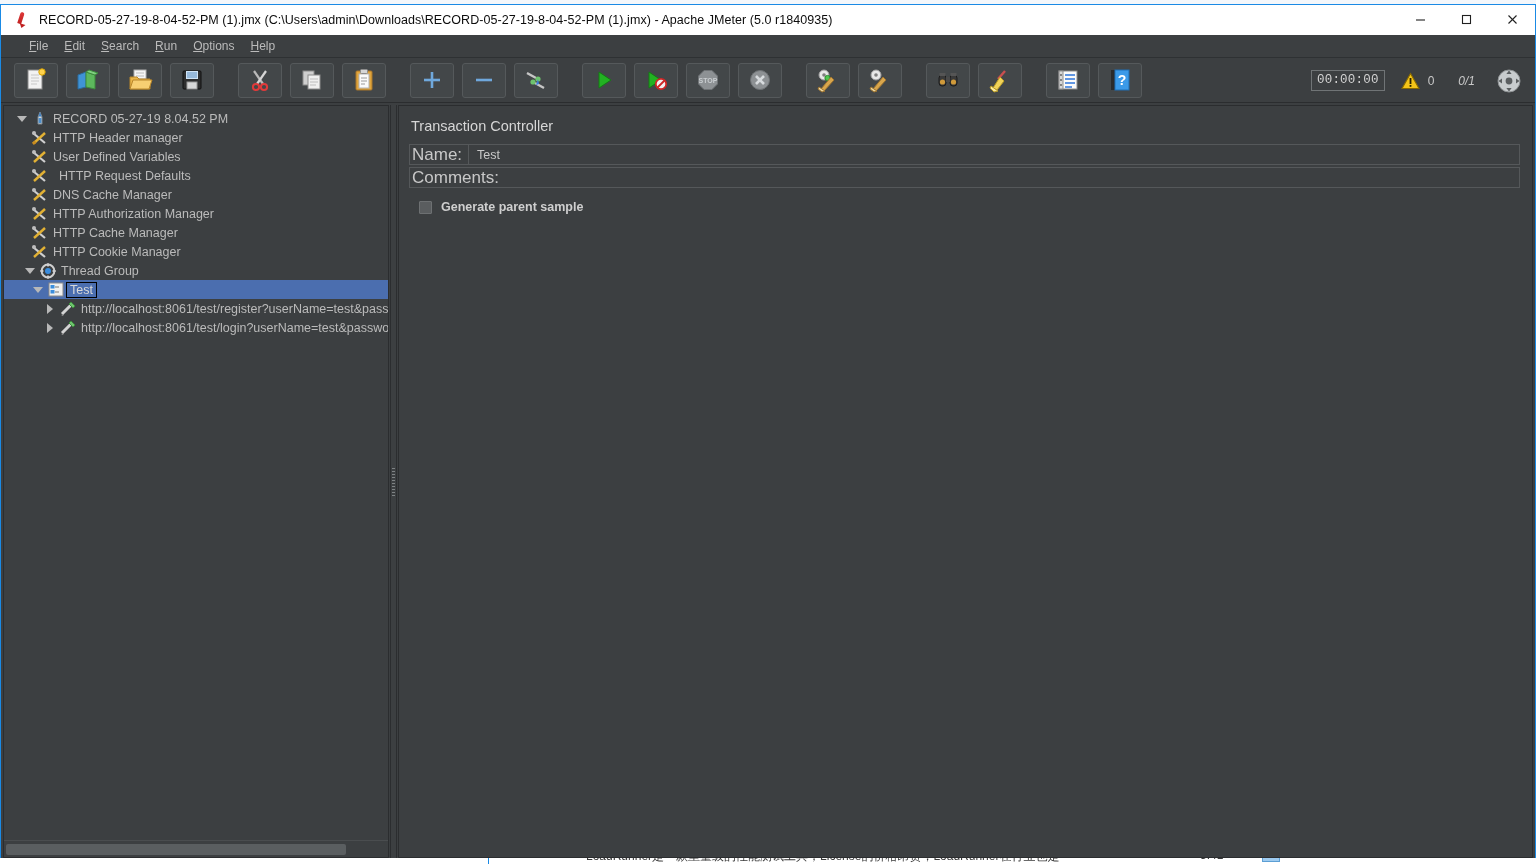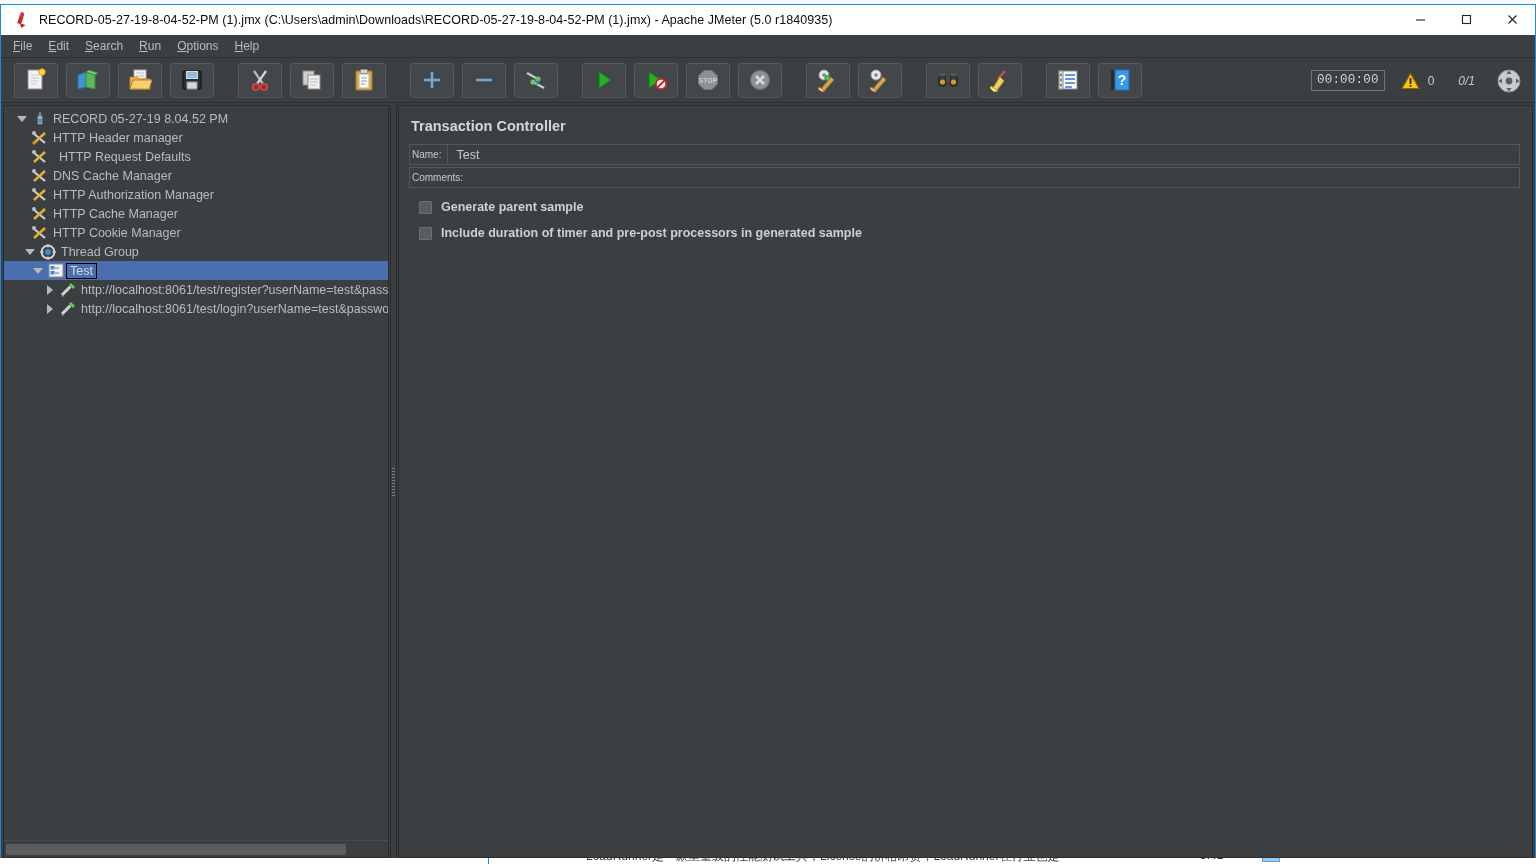--- a/index.html
+++ b/index.html
@@ -58,21 +58,21 @@
     display: flex; align-items: center; justify-content: center;
     color: #202020;
   }
   .win-btn svg { display: block; }
 
   
   #menu-bar {
     height: 23px; flex: 0 0 23px;
     background: #3c3f41;
     display: flex; align-items: center;
-    padding-left: 4px;
+    padding-left: 20px;
     border-bottom: 1px solid #2e3133;
   }
   .menu-item {
     font-size: 12px; color: #bbbbbb;
     padding: 3px 8px; white-space: nowrap;
     cursor: default;
   }
   .menu-item .mn { text-decoration: underline; }
 
   
@@ -200,29 +200,29 @@
 
   
   #detail-panel {
     flex: 1 1 auto; background: #3c3f41;
     border: 1px solid #2b2d2f;
     padding: 10px 12px 0 10px;
     overflow: hidden;
     min-width: 0;
   }
   #panel-title {
-    font-size: 14.5px; font-weight: bold; color: #d6d6d6;
+    font-size: 14.5px; font-weight: normal; color: #d6d6d6;
     margin: 2px 0 10px 2px;
   }
   .field-row {
     display: flex; align-items: stretch;
     height: 21px; margin-bottom: 2px;
   }
   .field-label {
-    font-size: 10px; color: #c8c8c8;
+    font-size: 17px; color: #c8c8c8;
     display: flex; align-items: center;
     padding: 0 6px 0 2px;
     border: 1px solid #55585a;
     border-right: none;
     background: #3c3f41;
     white-space: nowrap;
   }
   .field-input {
     flex: 1 1 auto;
     border: 1px solid #55585a;
@@ -596,20 +596,30 @@
             <svg width="18" height="16" viewBox="0 0 18 16">
               <line x1="2" y1="3" x2="14" y2="13" stroke="#cfcfcf" stroke-width="2.2"></line>
               <circle cx="3" cy="3" r="2" fill="#bdbdbd"></circle>
               <line x1="14" y1="3" x2="3" y2="13" stroke="#e2b134" stroke-width="2.4"></line>
               <rect x="1.5" y="11.5" width="3.5" height="3" fill="#c98c1f" transform="rotate(-40 3 13)"></rect>
             </svg>
           </span>
           <span class="tree-label">HTTP Header manager</span>
         </div>
 
+        <div class="tree-row" style="padding-left:26px;">
+          <span class="ti">
+            <svg width="18" height="16" viewBox="0 0 18 16">
+              <line x1="2" y1="3" x2="14" y2="13" stroke="#cfcfcf" stroke-width="2.2"></line>
+              <circle cx="3" cy="3" r="2" fill="#bdbdbd"></circle>
+              <line x1="14" y1="3" x2="3" y2="13" stroke="#e2b134" stroke-width="2.4"></line>
+            </svg>
+          </span>
+          <span class="tree-label">User Defined Variables</span>
+        </div>
 
         <div class="tree-row" style="padding-left:26px;gap:6px;">
           <span class="ti">
             <svg width="18" height="16" viewBox="0 0 18 16">
               <line x1="2" y1="3" x2="14" y2="13" stroke="#cfcfcf" stroke-width="2.2"></line>
               <circle cx="3" cy="3" r="2" fill="#bdbdbd"></circle>
               <line x1="14" y1="3" x2="3" y2="13" stroke="#e2b134" stroke-width="2.4"></line>
             </svg>
           </span>
           <span class="tree-label">HTTP Request Defaults</span>
@@ -744,24 +754,20 @@
       <div class="field-row">
         <div class="field-label">Comments:</div>
         <div class="field-input plain"></div>
       </div>
 
       <div class="cb-row">
         <span class="checkbox"></span>
         <span class="cb-label">Generate parent sample</span>
       </div>
 
-      <div class="cb-row">
-        <span class="checkbox"></span>
-        <span class="cb-label">Include duration of timer and pre-post processors in generated sample</span>
-      </div>
     </div>
 
   </div>
 </div>
 
 <div id="bg-window">
   <div id="bg-strip">
     <div id="bg-vline"></div>
     <div id="bg-text">LoadRunner是一款重量级的性能测试工具，License的价格昂贵，LoadRunner在行业也是</div>
     <div id="bg-time">5:41</div>

